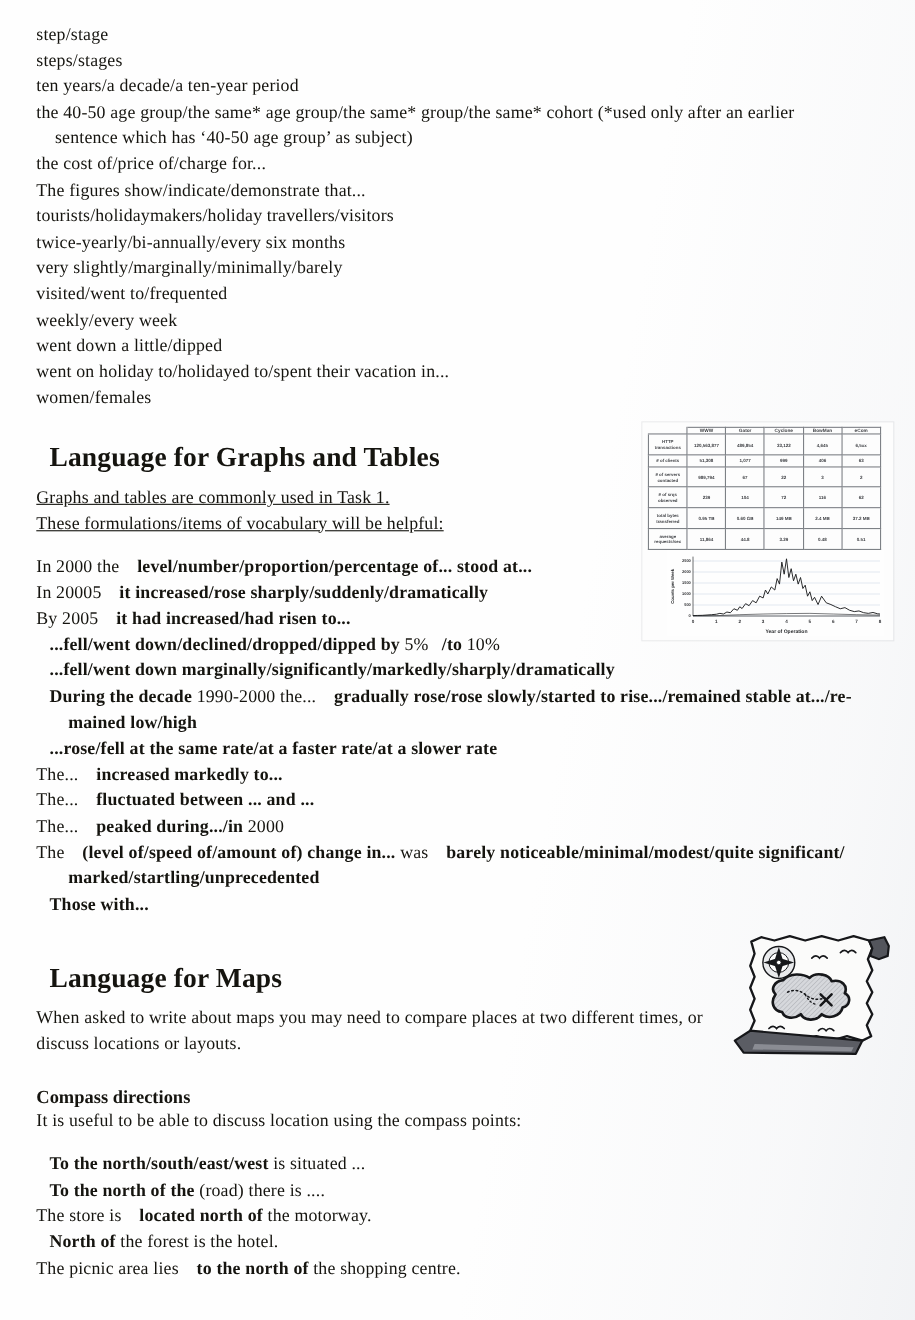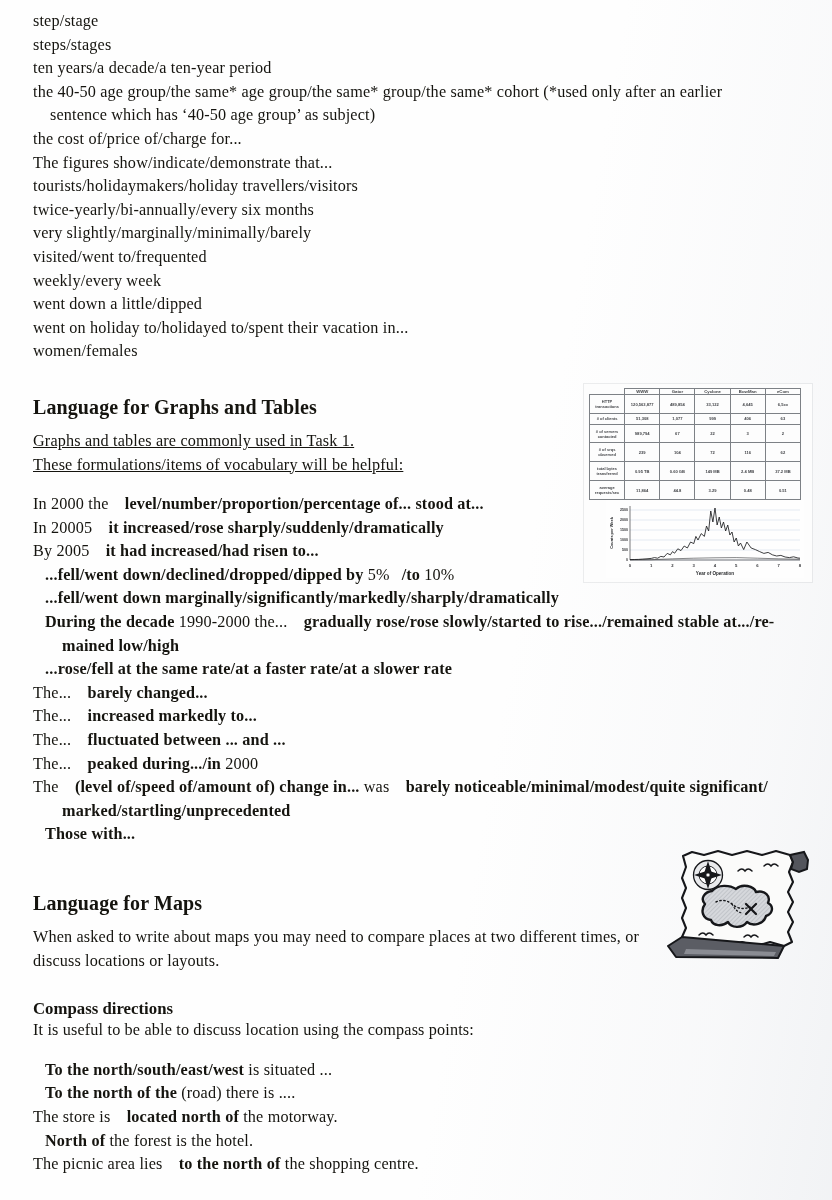--- a/index.html
+++ b/index.html
@@ -45,34 +45,34 @@
   .b { font-weight: bold; padding-left: 12px; }
   .n { font-weight: normal; }
 
   
   .vocab-list .line { margin: 0; }
 
   
   h2.section-title {
     font-family: "Liberation Serif", "DejaVu Serif", serif;
     font-weight: bold;
-    font-size: 20px;
+    font-size: 25px;
     line-height: 24px;
-    margin: 0;
+    margin: 12px;
     letter-spacing: 0.005em;
   }
   h3.sub-title {
     font-weight: bold;
     font-size: 16.8px;
     line-height: 20px;
     margin: 0;
   }
 
   
-  #vocab-block { margin-top: 2px; }
+  #vocab-block { margin-top: 12px; }
 
   #graphs-section { margin-top: 31px; }
   #graphs-intro { margin-top: 11px; text-decoration: underline; }
   #graphs-examples { margin-top: 16px; }
 
   #maps-section { margin-top: 44px; }
   #maps-intro { margin-top: 11px; width: 640px; }
   #compass-sub { margin-top: 26px; }
   #compass-intro { }
   #compass-examples { margin-top: 16px; }
@@ -171,21 +171,20 @@
 
   <div id="graphs-examples">
       <div class="line"><span class="n">In 2000 the </span><span class="b">level/number/proportion/percentage of... stood at...</span></div>
       <div class="line"><span class="n">In 20005 </span><span class="b">it increased/rose sharply/suddenly/dramatically</span></div>
       <div class="line"><span class="n">By 2005 </span><span class="b">it had increased/had risen to...</span></div>
       <div class="line"><span class="b">...fell/went down/declined/dropped/dipped by </span><span class="n">5%</span><span class="b">/to </span><span class="n">10%</span></div>
       <div class="line"><span class="b">...fell/went down marginally/significantly/markedly/sharply/dramatically</span></div>
       <div class="line"><span class="b">During the decade </span><span class="n">1990-2000 </span><span class="n">the... </span><span class="b">gradually rose/rose slowly/started to rise.../remained stable at.../re-</span></div>
       <div class="line indent"><span class="b">mained low/high</span></div>
       <div class="line"><span class="b">...rose/fell at the same rate/at a faster rate/at a slower rate</span></div>
-      <div class="line"><span class="n">The... </span><span class="b">barely changed...</span></div>
       <div class="line"><span class="n">The... </span><span class="b">increased markedly to...</span></div>
       <div class="line"><span class="n">The... </span><span class="b">fluctuated between ... and ...</span></div>
       <div class="line"><span class="n">The... </span><span class="b">peaked during.../in </span><span class="n">2000</span></div>
       <div class="line"><span class="n">The </span><span class="b">(level of/speed of/amount of) change in... </span><span class="n">was </span><span class="b">barely noticeable/minimal/modest/quite significant/</span></div>
       <div class="line indent"><span class="b">marked/startling/unprecedented</span></div>
       <div class="line"><span class="b">Those with...</span></div>
     </div>
 
   <h2 id="maps-section" class="section-title">Language for Maps</h2>
 

